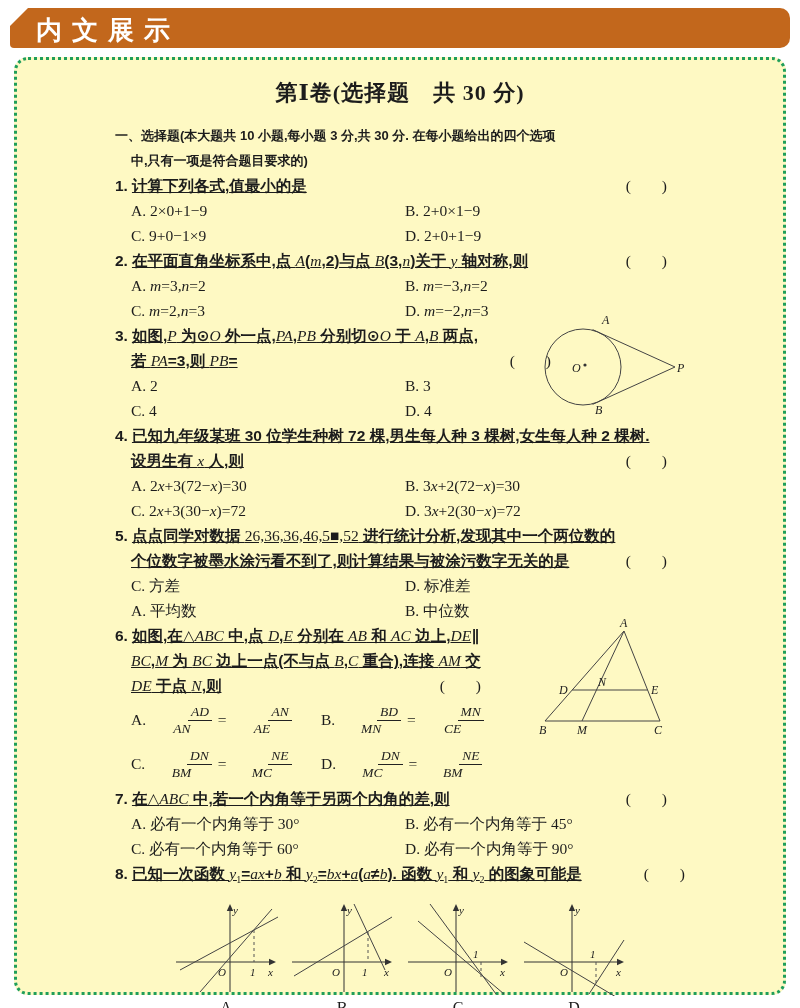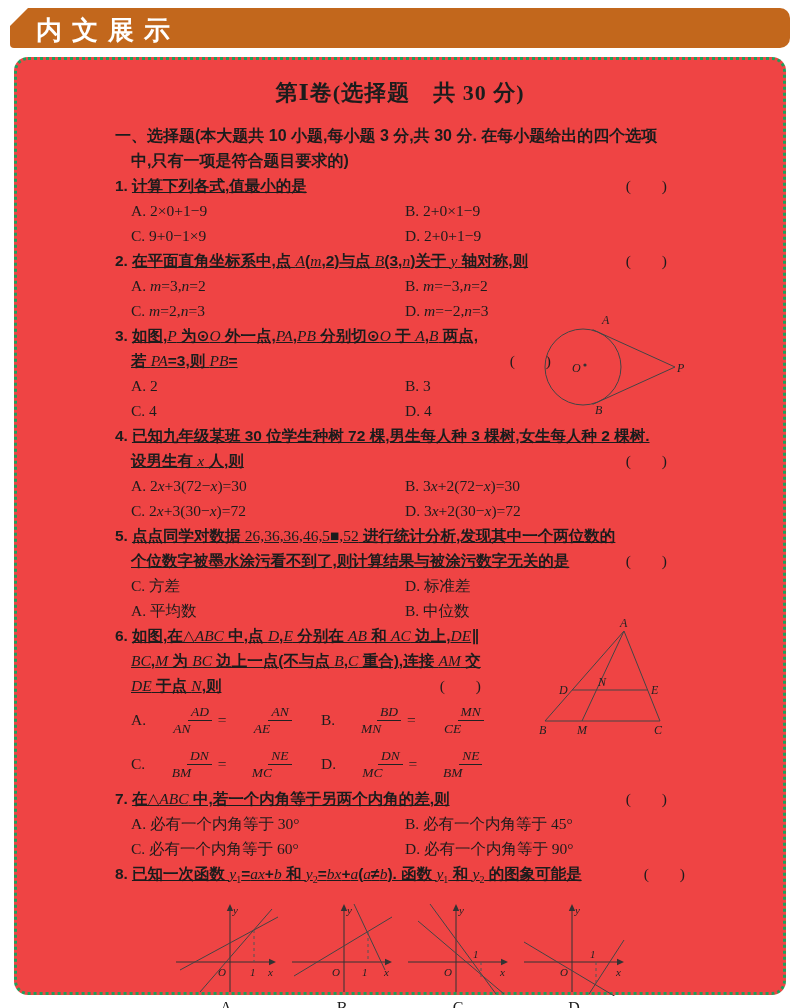--- a/index.html
+++ b/index.html
@@ -19,29 +19,29 @@
     border-top:18px solid #ffffff;border-right:18px solid transparent;
   }
   .banner-title{
     position:absolute;left:26px;top:5px;
     font-family:"Liberation Sans","DejaVu Sans",sans-serif;
     font-weight:700;font-size:26px;color:#ffffff;letter-spacing:10px;
   }
   
   .sheet{
     position:absolute;left:14px;top:57px;width:766px;height:932px;
-    border:3px dotted #1f9e5a;border-radius:14px;background:#ef4444;
+    border:3px dotted #1f9e5a;border-radius:14px;background:#fef9c3;
   }
   .content{position:absolute;left:98px;top:16px;width:570px;}
   .title{
     text-align:center;font-weight:700;font-size:22px;line-height:33px;
     letter-spacing:1px;margin-bottom:14px;
   }
   .ln{line-height:25px;}
-  .sec{font-weight:700;font-family:"Liberation Sans","DejaVu Sans",sans-serif;font-size:16px;}
+  .sec{font-weight:700;font-family:"Liberation Sans","DejaVu Sans",sans-serif;font-size:13px;}
   .sec-cont{padding-left:16px;}
   .q{position:relative;}
   .qn{font-family:"Liberation Sans","DejaVu Sans",sans-serif;font-weight:700;margin-right:4px;font-style:normal;}
   .stem{font-weight:700;font-family:"Liberation Sans","DejaVu Sans",sans-serif;text-decoration:underline;}
   .stem i, .stem sub{font-family:"Liberation Serif","DejaVu Serif",serif;font-weight:400;}
   .stem .rm{font-family:"Liberation Serif","DejaVu Serif",serif;font-weight:400;}
   .ind{padding-left:16px;}
   .brk{float:right;margin-right:18px;font-weight:400;font-family:"Liberation Serif","DejaVu Serif",serif;}
   .brk0{margin-right:0;}
   .optrow{display:flex;padding-left:16px;line-height:25px;}

